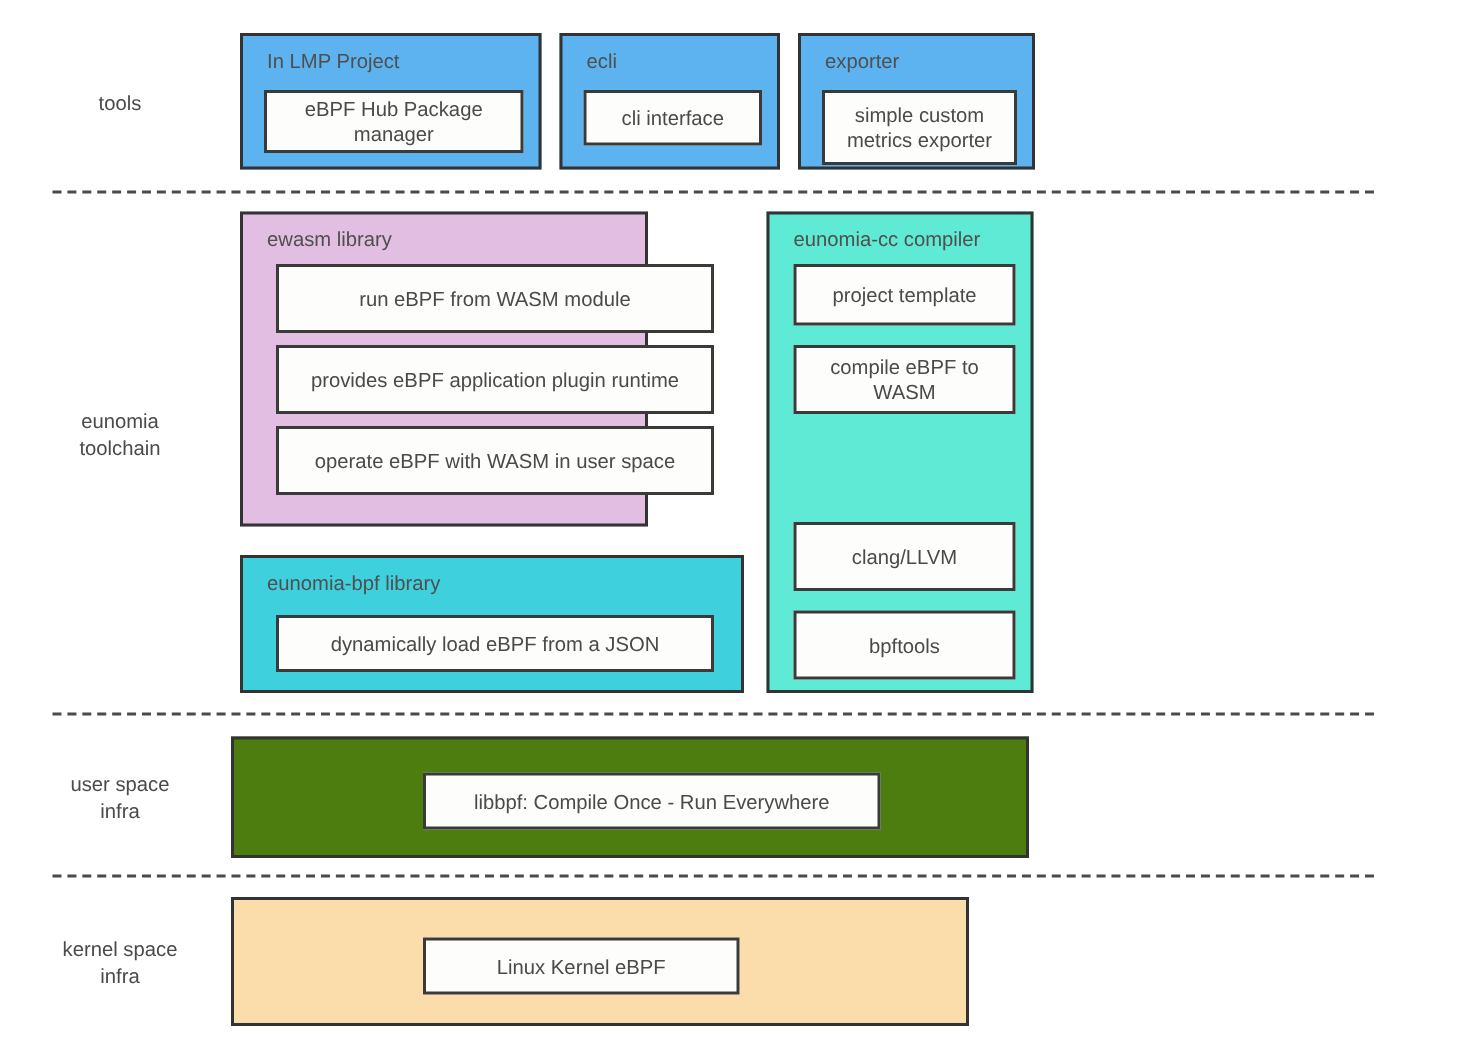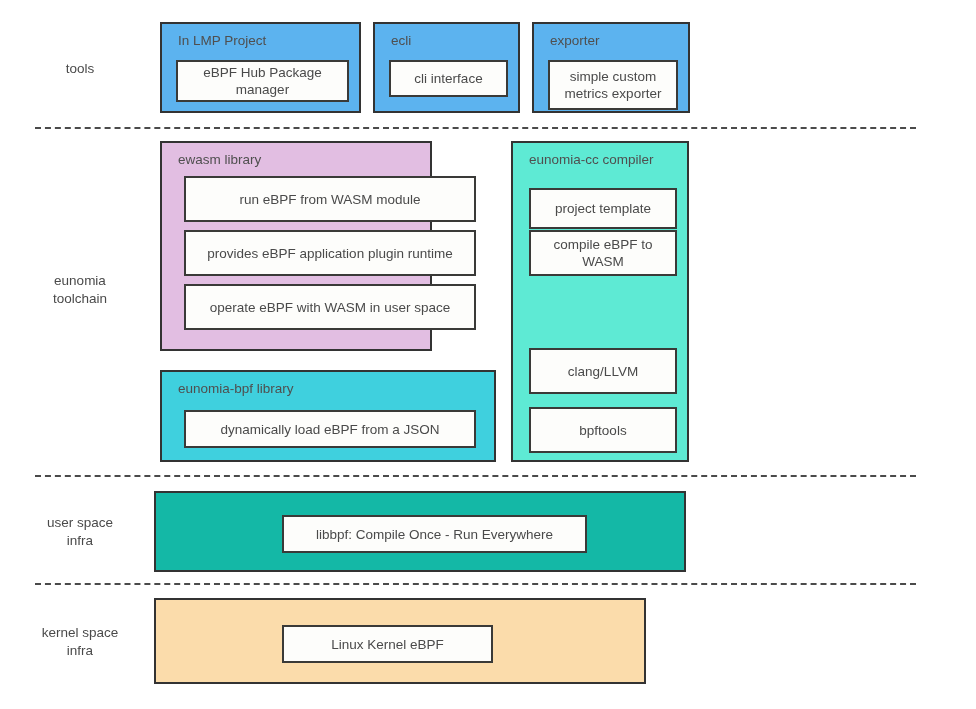--- a/index.html
+++ b/index.html
@@ -116,28 +116,28 @@
     <div class="box" style="left:22px; top:141px; width:292px; height:46px;">operate eBPF with WASM in user space</div>
   </div>
 
   <div class="group" style="left:160px; top:370px; width:336px; height:92px; background:#3fd0de;">
     <div class="group-title">eunomia-bpf library</div>
     <div class="box" style="left:22px; top:38px; width:292px; height:38px;">dynamically load eBPF from a JSON</div>
   </div>
 
   <div class="group" style="left:511px; top:141px; width:178px; height:321px; background:#5eead4;">
     <div class="group-title">eunomia-cc compiler</div>
-    <div class="box" style="left:16px; top:33px; width:148px; height:41px;margin-top:12px;">project template</div>
+    <div class="box" style="left:16px; top:33px; width:148px; height:41px;">project template</div>
     <div class="box" style="left:16px; top:87px; width:148px; height:46px;">compile eBPF to
 WASM</div>
     <div class="box" style="left:16px; top:205px; width:148px; height:46px;">clang/LLVM</div>
     <div class="box" style="left:16px; top:264px; width:148px; height:46px;">bpftools</div>
   </div>
 
-  <div class="group" style="left:154px; top:491px; width:532px; height:81px; background:#14b8a6;">
+  <div class="group" style="left:154px; top:491px; width:532px; height:81px; background:#4d7c0f;">
     <div class="box" style="left:126px; top:22px; width:305px; height:38px;">libbpf: Compile Once - Run Everywhere</div>
   </div>
 
   <div class="group" style="left:154px; top:598px; width:492px; height:86px; background:#fbdcab;">
     <div class="box" style="left:126px; top:25px; width:211px; height:38px;">Linux Kernel eBPF</div>
   </div>
 
 </div>
 
 </body></html>

